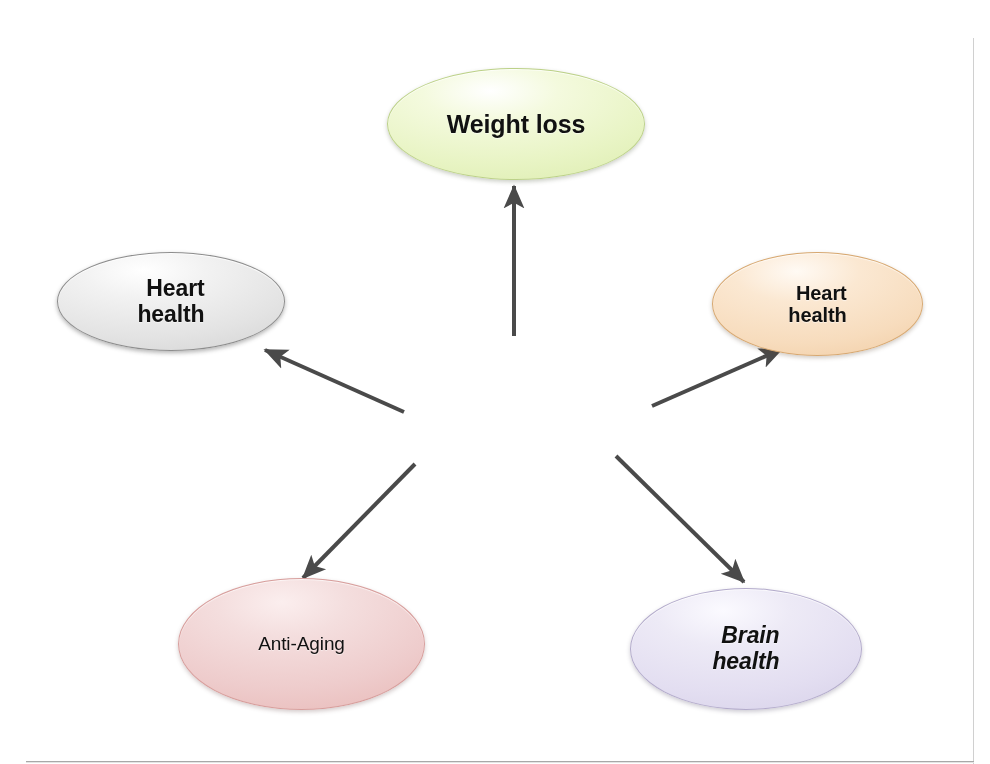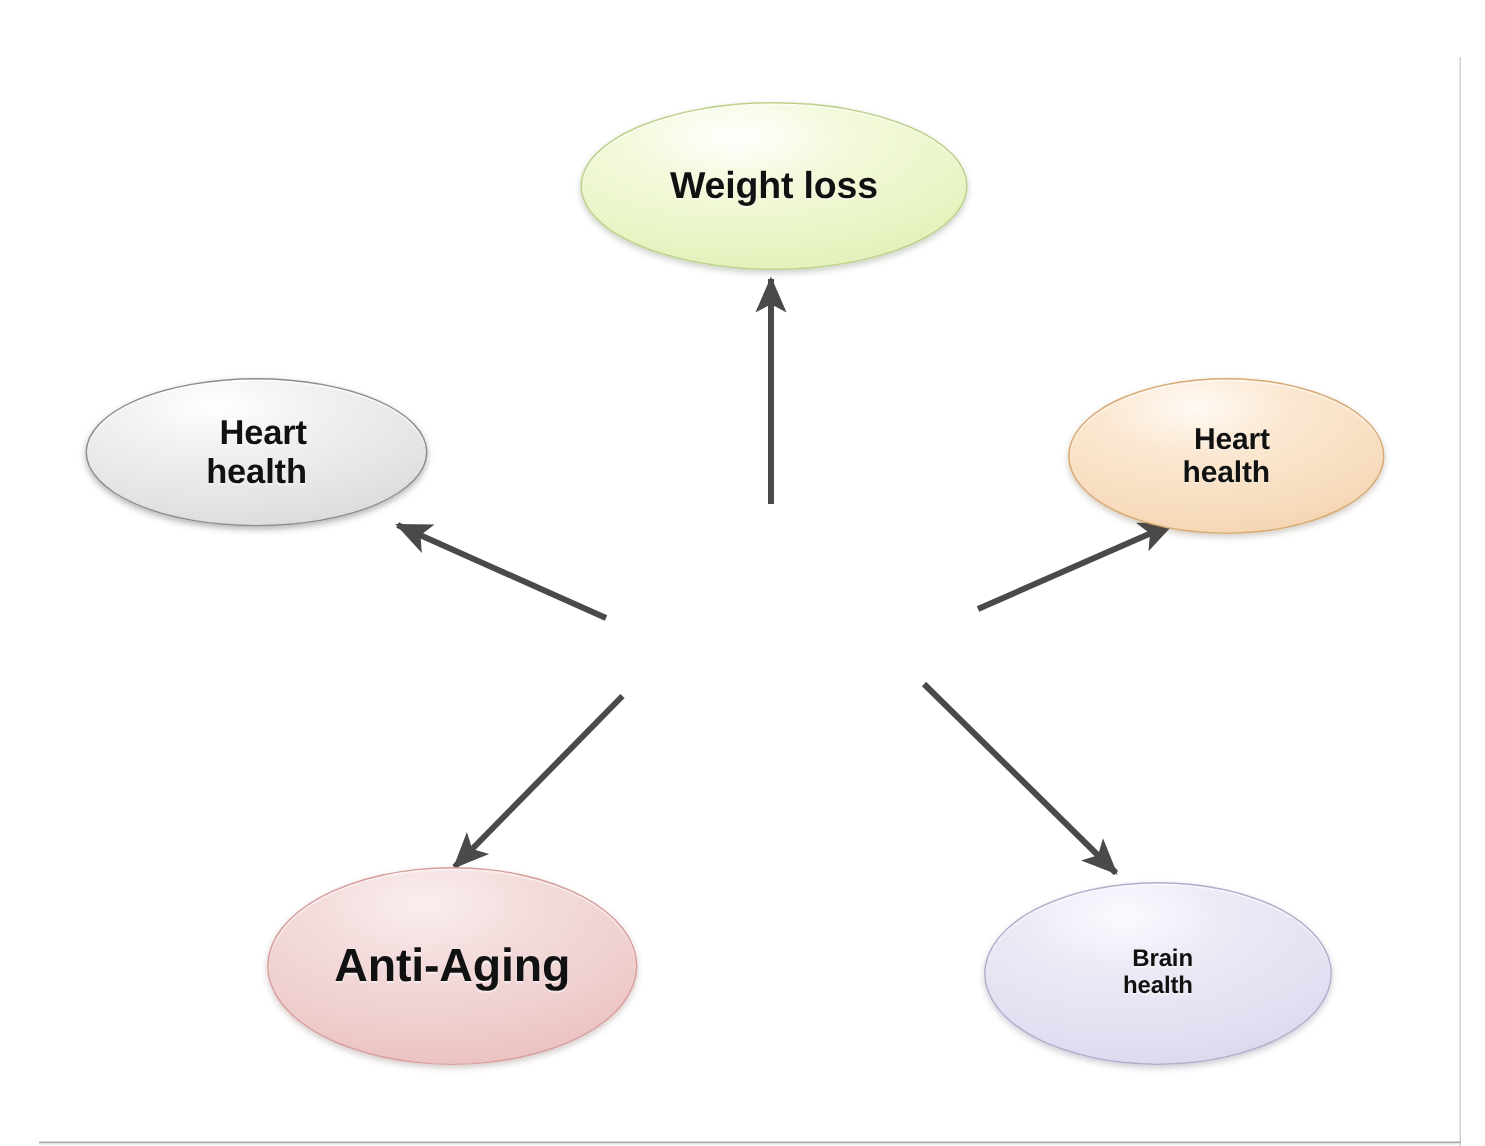--- a/index.html
+++ b/index.html
@@ -96,34 +96,35 @@
   }
 
   
   #node-anti-aging {
     left: 178px; top: 578px;
     width: 247px; height: 132px;
     background: radial-gradient(ellipse 120% 120% at 42% 18%,
                 #fbeeee 0%, #f4dede 22%, #eecccc 55%, #e8b8b6 85%, #e5b0ae 100%);
     border: 1px solid #d79e9c;
     box-shadow: 0 2px 4px rgba(90,55,55,0.26), inset 0 1px 1px rgba(255,255,255,0.7);
-    font-size: 31px;
-    font-weight: bold;
+    font-size: 19px;
+    font-weight: normal;
   }
 
   
   #node-brain-health {
-    left: 656px; top: 588px;
+    left: 630px; top: 588px;
     width: 232px; height: 122px;
     background: radial-gradient(ellipse 122% 122% at 40% 18%,
                 #fbfaff 0%, #edeaf6 24%, #e3def1 56%, #d6d0e8 86%, #d1cbe4 100%);
     border: 1px solid #b3abcb;
     box-shadow: 0 2px 4px rgba(60,55,85,0.26), inset 0 1px 1px rgba(255,255,255,0.75);
-    font-size: 16px;
+    font-size: 23px;
     font-weight: bold;
+    font-style: italic;
   }
 
   
   .rule-right {
     position: absolute;
     left: 973px; top: 38px;
     width: 1px; height: 726px;
     background: #d0d0d0;
   }
   .rule-bottom {

